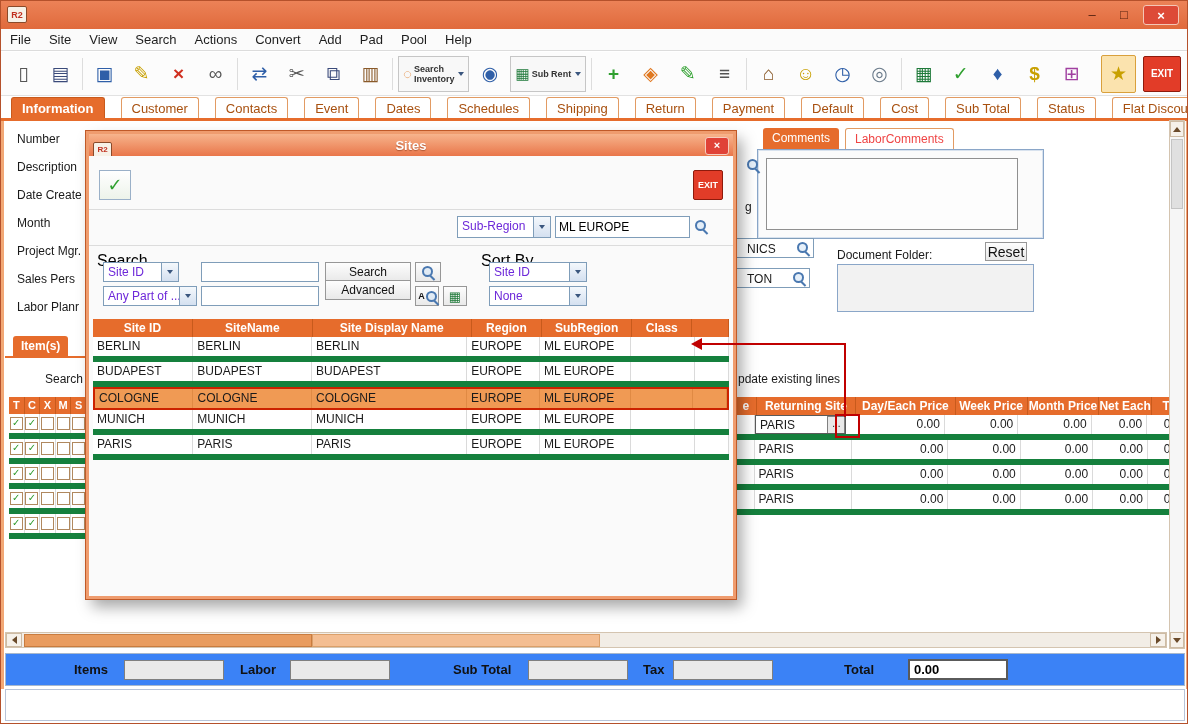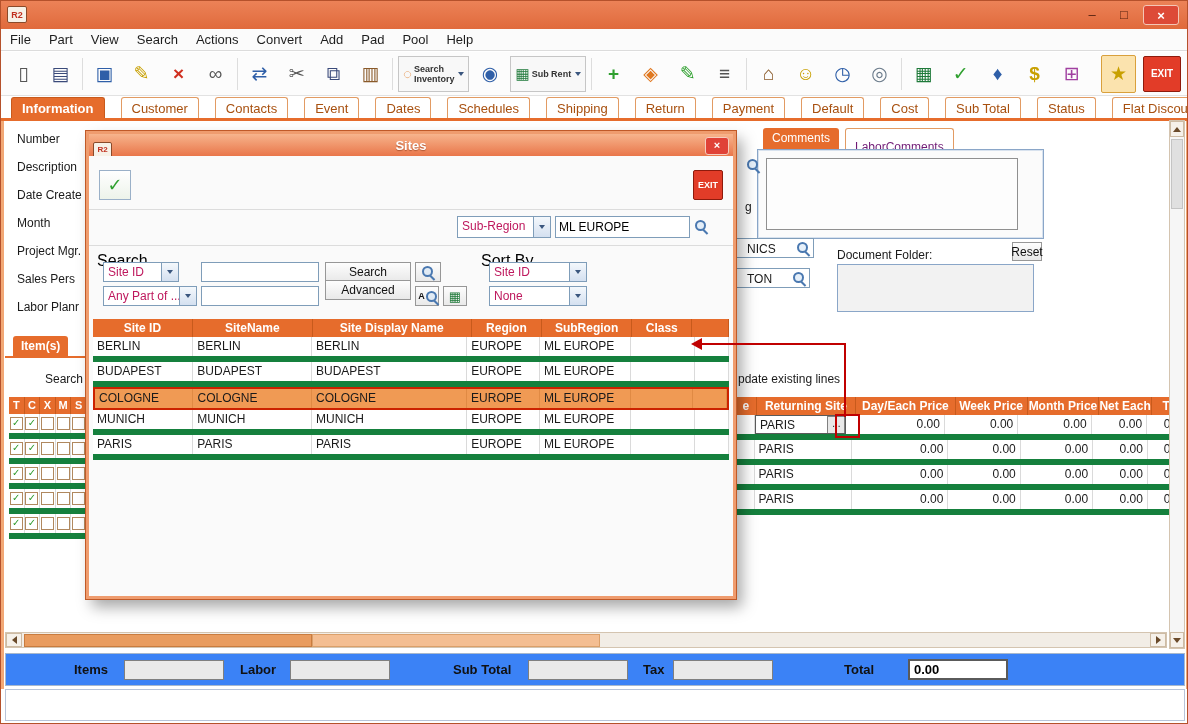--- a/index.html
+++ b/index.html
@@ -37,21 +37,21 @@
   
   .tabbar{left:10px;top:96px;height:22px;display:flex;gap:16px}
   .tab{height:21px;line-height:21px;padding:0 10px;font-size:13px;color:#A8500F;background:#FFF;
        border:1px solid #E29B63;border-bottom:none;border-radius:3px 3px 0 0;white-space:nowrap}
   .tab.active{background:#E66C2C;color:#fff;font-weight:bold;border-color:#C85A1C}
   .tab-underline{left:0;top:117px;width:100%;height:3px;background:#E66C2C}
   .edge-strip{width:3px;background:#F2A876}
 
   
   .combo{display:flex;background:#fff;border:1px solid #7F9DB9;font-size:12px}
-  .combo-txt{flex:1;padding:2px 4px;white-space:nowrap;overflow:hidden;color:#be185d}
+  .combo-txt{flex:1;padding:2px 4px;white-space:nowrap;overflow:hidden;color:#6d28d9}
   .combo-btn{width:16px;background:linear-gradient(#F4F8FC,#D4E0F0);border-left:1px solid #7F9DB9;
              display:flex;align-items:center;justify-content:center}
   .tri-down{width:0;height:0;border-left:3px solid transparent;border-right:3px solid transparent;border-top:4px solid #3A567E}
   .tri-up{width:0;height:0;border-left:4px solid transparent;border-right:4px solid transparent;border-bottom:5px solid #6A4A2A}
   .tri-dn2{width:0;height:0;border-left:4px solid transparent;border-right:4px solid transparent;border-top:5px solid #6A4A2A}
   .tri-left{width:0;height:0;border-top:4px solid transparent;border-bottom:4px solid transparent;border-right:5px solid #6A4A2A}
   .tri-right{width:0;height:0;border-top:4px solid transparent;border-bottom:4px solid transparent;border-left:5px solid #6A4A2A}
   .txtin{border:1px solid #7F9DB9;font:12px "Liberation Sans",sans-serif;padding:0 3px;background:#fff}
   .gbtn{background:linear-gradient(#FDFDFD,#E9E9E9);border:1px solid #979797;font-size:12px;color:#111;
         display:flex;align-items:center;justify-content:center}
@@ -101,21 +101,21 @@
 
   <div class="abs titlebar">
     <div class="abs app-ico">R2</div>
     <div class="abs win-btn" style="right:80px">–</div>
     <div class="abs win-btn" style="right:48px">□</div>
     <div class="abs win-btn win-close" style="right:8px">×</div>
   </div>
 
   <div class="abs menubar">
     <span class="menu-item">File</span>
-    <span class="menu-item">Part</span>
+    <span class="menu-item">Site</span>
     <span class="menu-item">View</span>
     <span class="menu-item">Search</span>
     <span class="menu-item">Actions</span>
     <span class="menu-item">Convert</span>
     <span class="menu-item">Add</span>
     <span class="menu-item">Pad</span>
     <span class="menu-item">Pool</span>
     <span class="menu-item">Help</span>
   </div>
 
@@ -289,38 +289,38 @@
       <div style="width:15px">
           <div class="cb"></div>
         </div>
       <div style="width:15px">
           <div class="cb"></div>
         </div>
     </div>
   </div>
 
   <div class="abs" style="left:762px;top:127px;height:21px;line-height:21px;padding:0 9px;background:#E66C2C;color:#fff;font-size:12px;font-weight:normal;border-radius:3px 3px 0 0">Comments</div>
-  <div class="abs" style="left:844px;top:127px;height:28px;line-height:20px;padding:8px 9px;background:#fff;color:#701a75;font-size:12px;border:1px solid #E29B63;border-bottom:none;border-radius:3px 3px 0 0">LaborComments</div>
+  <div class="abs" style="left:844px;top:127px;height:28px;line-height:20px;padding:0 9px;background:#fff;color:#ef4444;font-size:12px;border:1px solid #E29B63;border-bottom:none;border-radius:3px 3px 0 0">LaborComments</div>
   <div class="abs" style="left:756px;top:148px;width:287px;height:90px;border:1px solid #8AA6C8;box-shadow:inset 0 0 0 1px #D8E2EE;background:#FBFBFB">
     <div class="abs" style="left:8px;top:8px;width:252px;height:72px;border:1px solid #909090;background:#FDFDFD"></div>
     <span class="mag abs" style="right:12px;top:8px"></span>
   </div>
 
   <div class="abs label12" style="left:744px;top:199px">g</div>
   <div class="abs" style="left:735px;top:237px;width:78px;height:20px;border:1px solid #7F9DB9;background:#fff">
     <span class="label12" style="position:absolute;left:10px;top:3px">NICS</span>
     <span class="mag" style="position:absolute;right:2px;top:2px"></span>
   </div>
   <div class="abs" style="left:735px;top:267px;width:74px;height:20px;border:1px solid #7F9DB9;background:#fff">
     <span class="label12" style="position:absolute;left:10px;top:3px">TON</span>
     <span class="mag" style="position:absolute;right:2px;top:2px"></span>
   </div>
 
   <div class="abs label12" style="left:836px;top:247px">Document Folder:</div>
-  <div class="abs gbtn" style="left:1011px;top:241px;width:30px;height:19px;font-size:12px">Reset</div>
+  <div class="abs gbtn" style="left:984px;top:241px;width:42px;height:19px;font-size:14px">Reset</div>
   <div class="abs" style="left:836px;top:263px;width:197px;height:48px;background:#F2F2F2;border:1px solid #8AA6C8"></div>
 
   <div class="abs label12" style="left:737px;top:371px">pdate existing lines</div>
 
   <div class="abs" style="left:735px;top:396px;width:433px;height:118px;overflow:hidden">
     <div style="width:456px">
       <div class="ohead" style="height:18px;font-size:12px;line-height:18px">
         <div style="width:20px">e</div>
         <div style="width:100px">Returning Site</div>
         <div style="width:100px">Day/Each Price</div>

